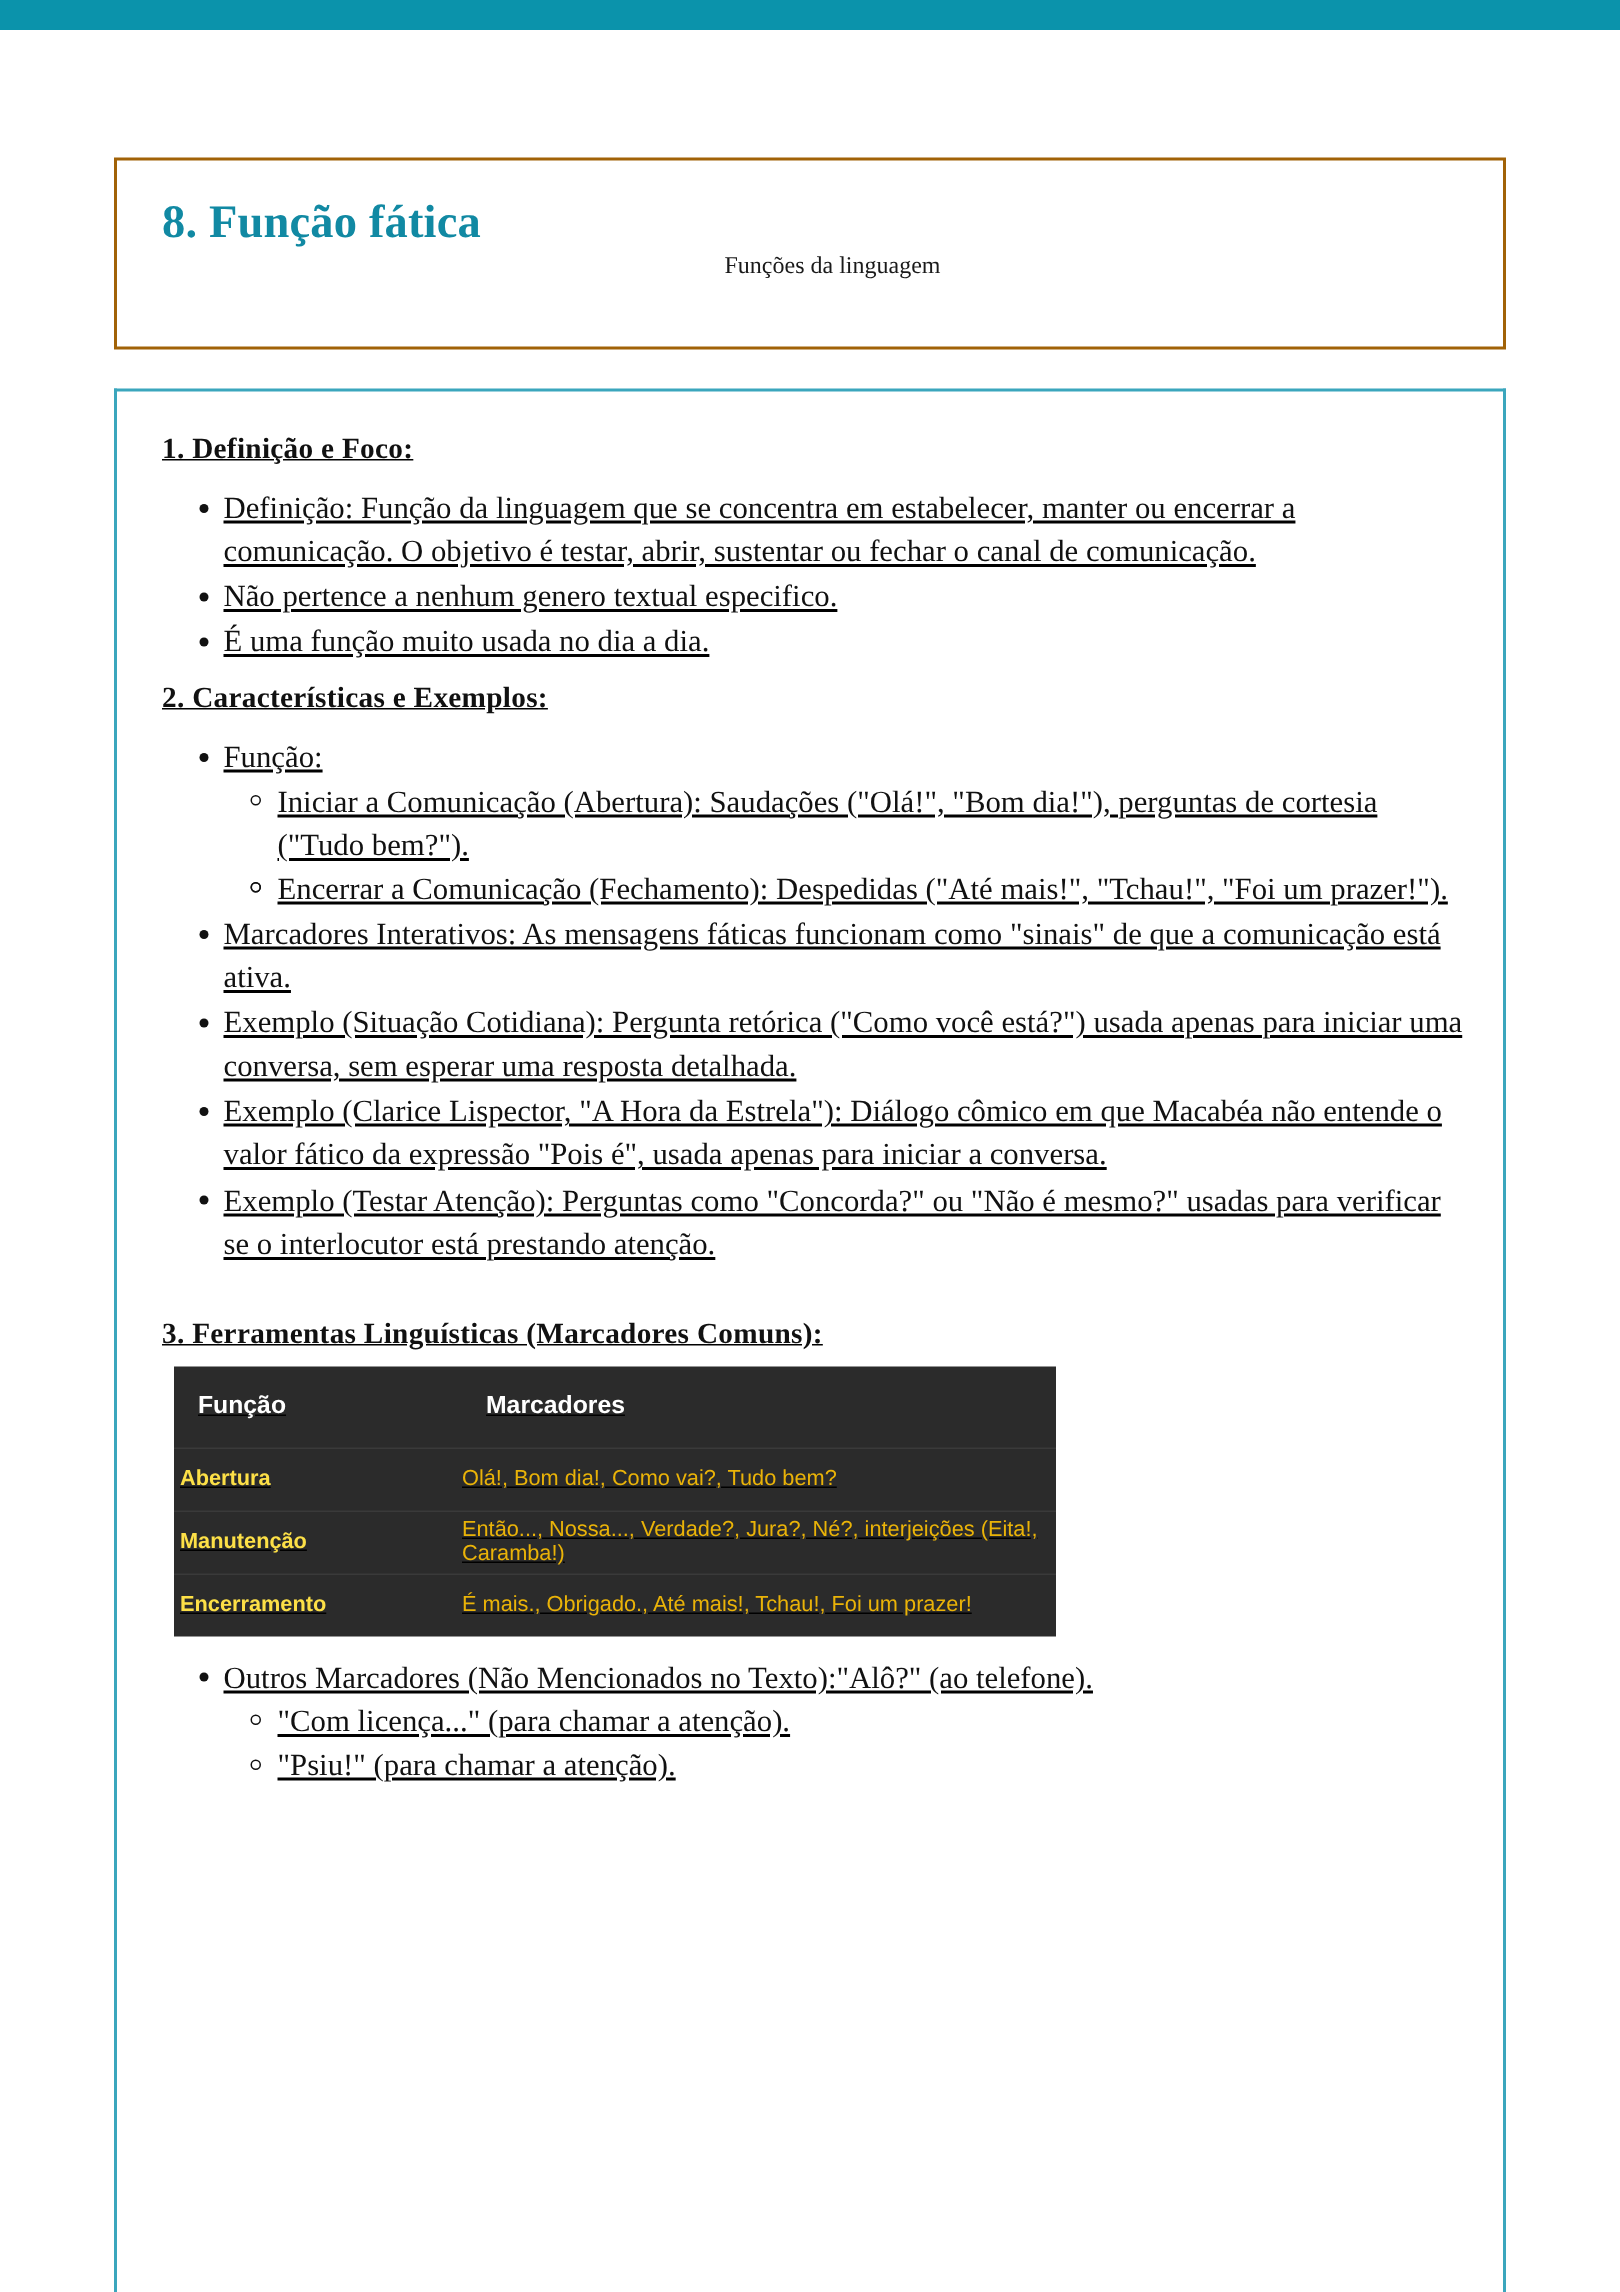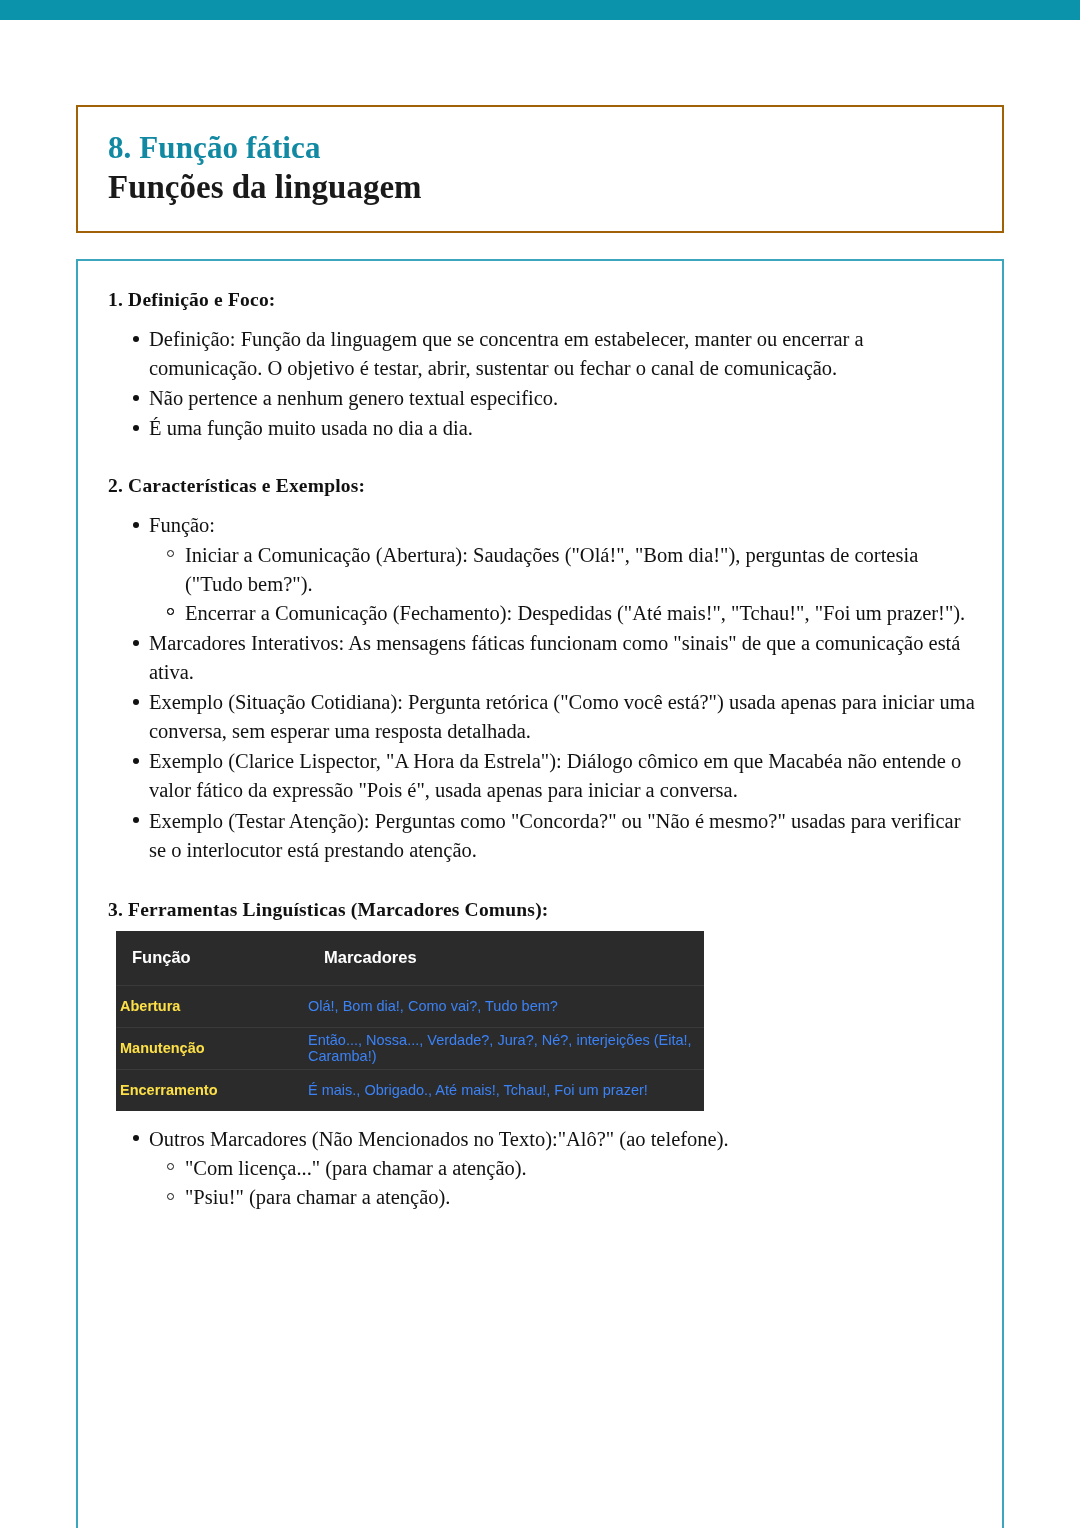--- a/index.html
+++ b/index.html
@@ -46,52 +46,54 @@
   .doc-title {
     color: #1189a3;
     font-size: 31px;
     font-weight: bold;
     line-height: 1.12;
     letter-spacing: 0.1px;
     margin: 0;
   }
   .doc-subtitle {
     color: #1a1a1a;
-    font-size: 33px;
+    font-size: 16px;
     line-height: 1.2;
     margin: 2px 0 0 0;
-    font-weight: bold;
+    font-weight: normal;
+    text-align: center;
   }
 
   
   .content-panel {
     position: absolute;
     left: 76px;
     top: 239px;
     width: 928px;
     height: 1320px;
     border: 2px solid #3ba6bd;
     border-bottom: none;
     box-sizing: border-box;
     background: #ffffff;
     overflow: hidden;
   }
   .content-inner {
     padding: 28px 26px 0 30px;
+    text-decoration: underline;
   }
 
   .section-heading {
     font-size: 19.5px;
     font-weight: bold;
     color: #111111;
     margin: 0 0 6px 0;
     letter-spacing: 0.2px;
   }
   .section-heading.spaced {
-    margin-top: 32px;
+    margin-top: 12px;
   }
   .section-heading.tbl {
     margin-top: 34px;
     margin-bottom: 10px;
   }
 
   ul.lvl1 {
     list-style: none;
     margin: 14px 0 0 0;
     padding: 0;
@@ -160,21 +162,21 @@
     height: 54px;
     padding-left: 16px;
   }
   .markers-table th.col-fn { width: 176px; }
   .markers-table tbody tr {
     border-top: 1px solid #3a3a3a;
   }
   .markers-table td {
     height: 41px;
     font-size: 14.5px;
-    color: #3b82f6;
+    color: #eab308;
   }
   .markers-table td.fn {
     color: #fde047;
     font-weight: bold;
     padding-left: 4px;
     width: 176px;
   }
 
   .tail-list {
     margin-top: 26px;

